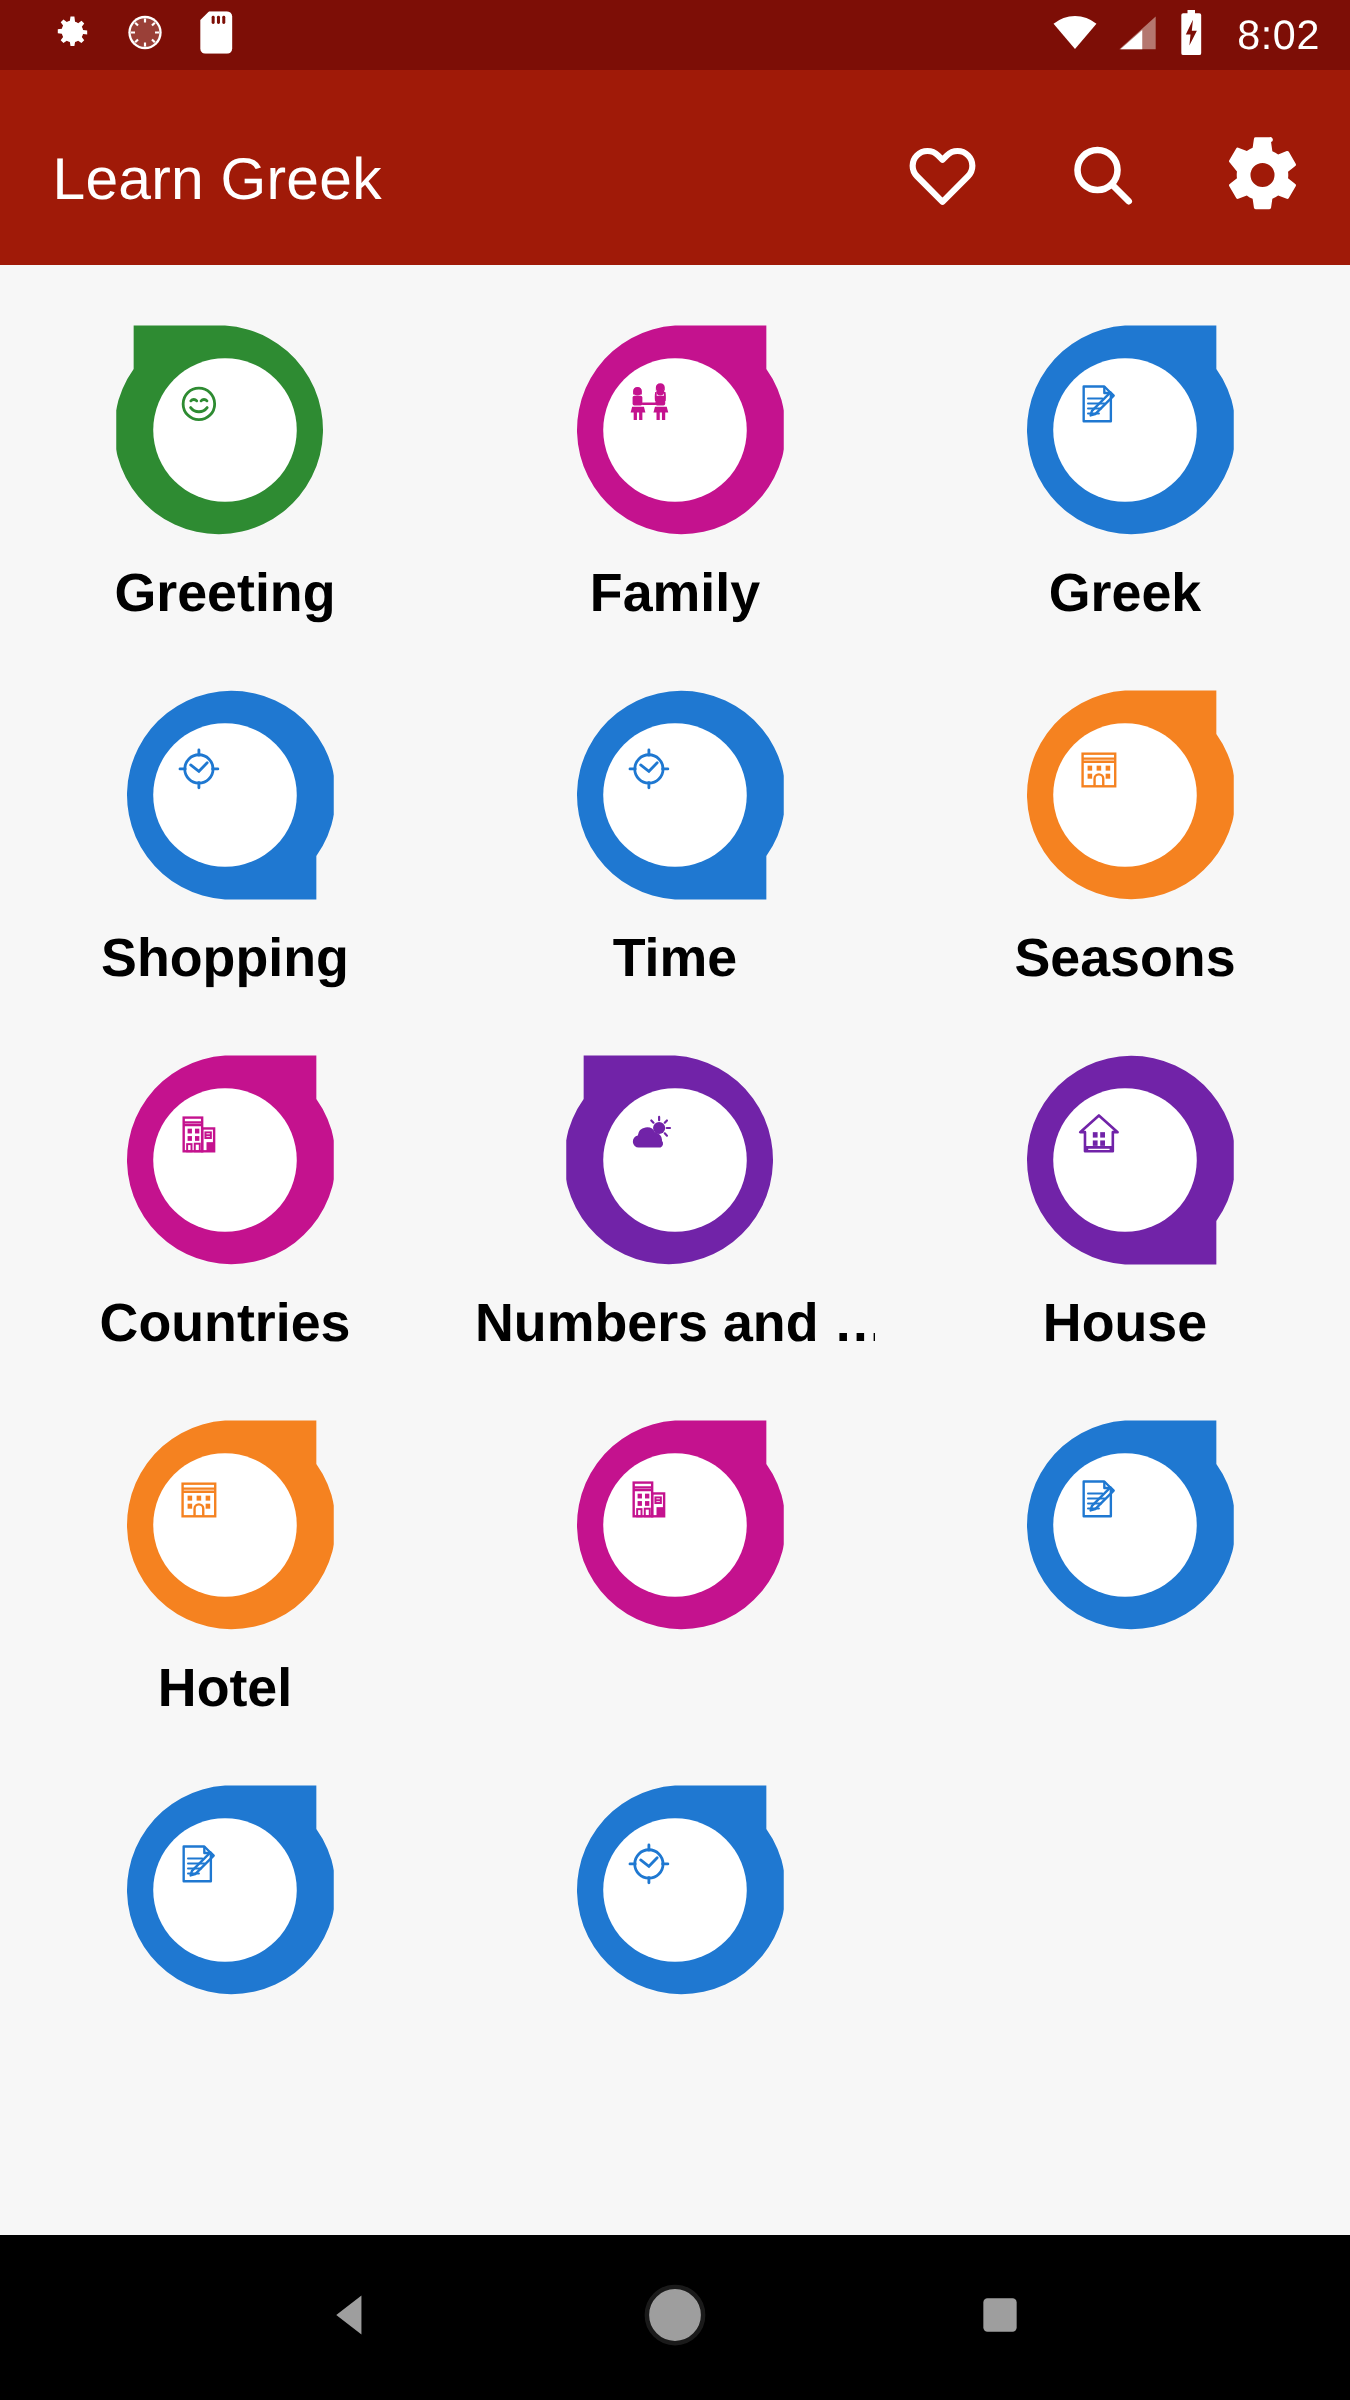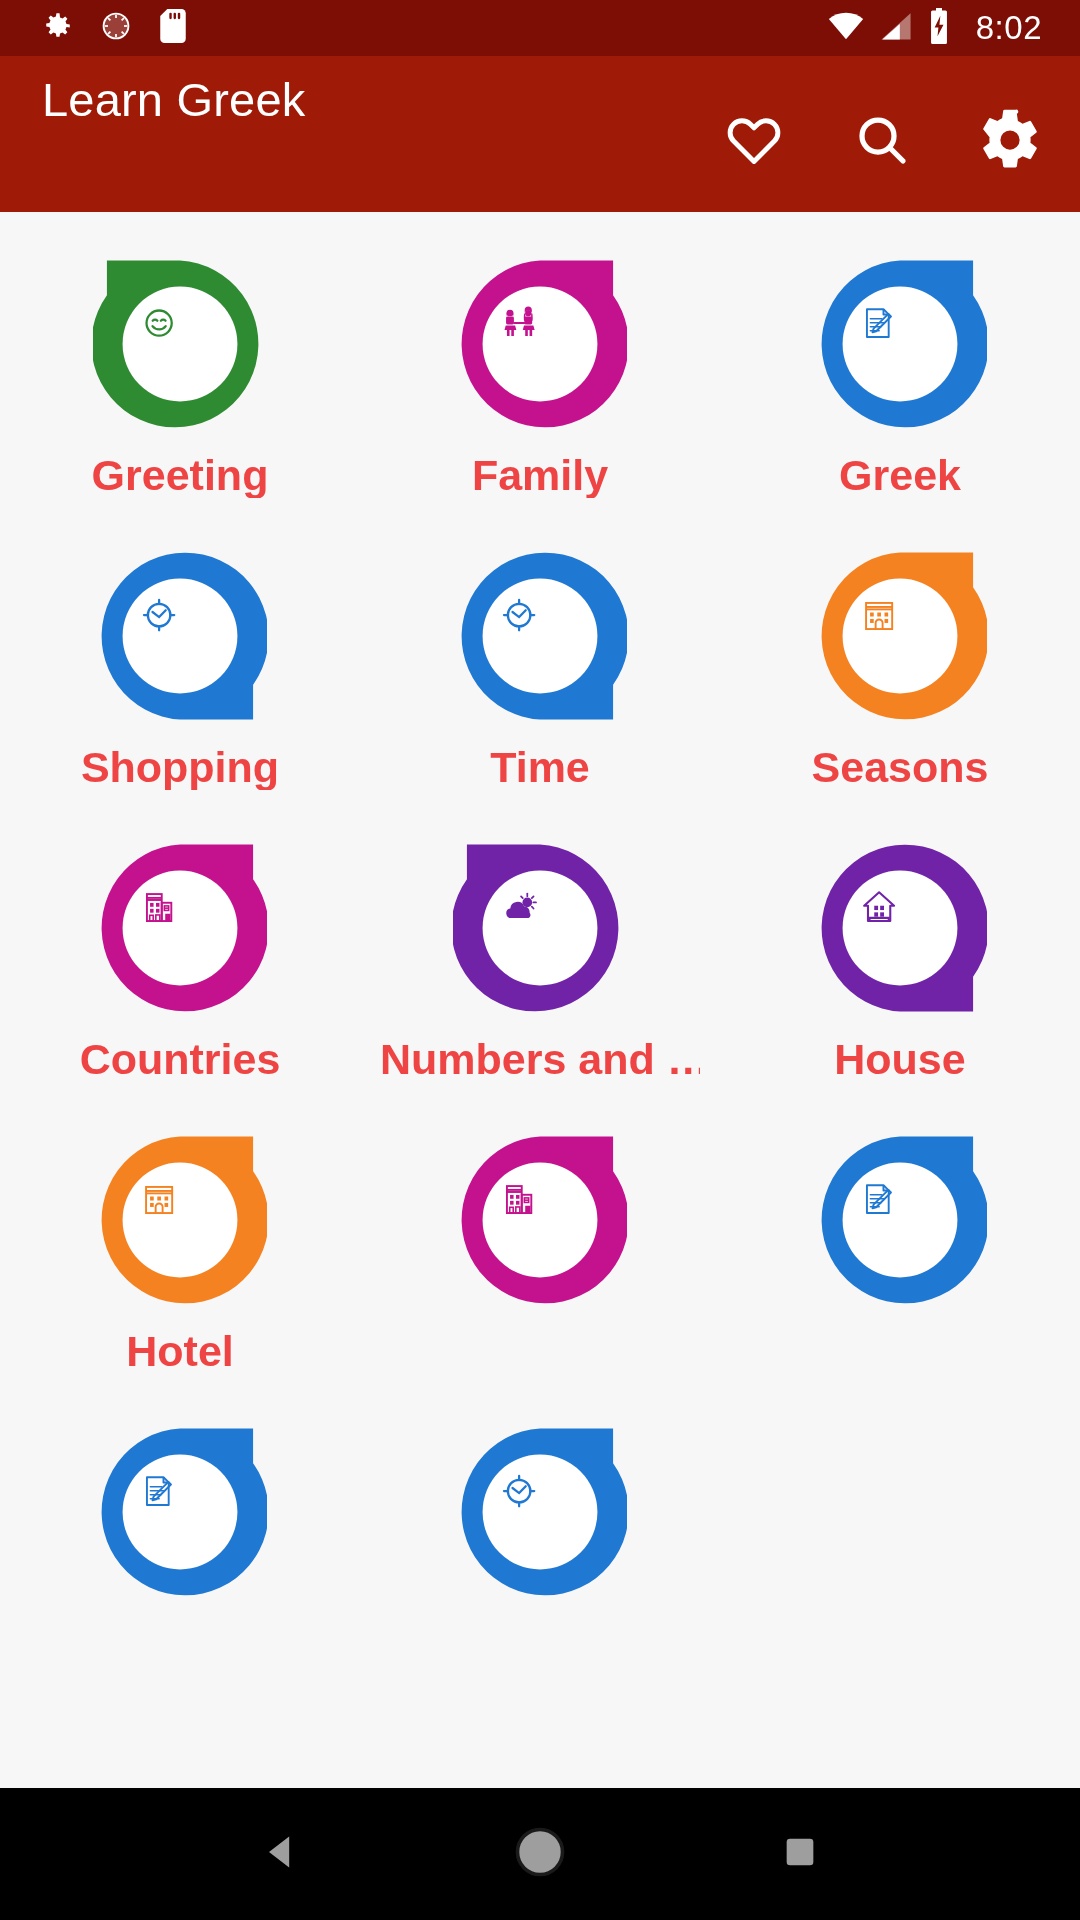--- a/index.html
+++ b/index.html
@@ -21,41 +21,42 @@
     background: #f7f7f7;
   }
 
   
   #status-bar {
     height: 56px;
     flex: 0 0 56px;
     background: #7d0e06;
     display: flex;
     align-items: center;
-    padding: 0 38px 0 40px;
+    padding: 0 24px 0 40px;
     color: #ffffff;
   }
   #status-left  { display: flex; align-items: center; gap: 26px; }
   #status-right { display: flex; align-items: center; gap: 16px; margin-left: auto; }
   .sb-icon { display: block; }
   #status-clock {
     font-size: 33px;
     font-weight: 400;
     letter-spacing: 0.5px;
     color: #ffffff;
     margin-left: 10px;
     font-family: "Liberation Sans", sans-serif;
   }
 
   
   #app-bar {
     height: 156px;
     flex: 0 0 156px;
     background: #a01a08;
     display: flex;
+    align-items: center;
     padding: 16px 34px 0 42px;
   }
   #app-title {
     color: #ffffff;
     font-size: 47px;
     font-weight: 400;
     letter-spacing: 0.2px;
     white-space: nowrap;
   }
   #app-actions {
@@ -93,21 +94,21 @@
     width: 174px;
     height: 174px;
     position: relative;
     flex: 0 0 174px;
   }
   .badge svg { display: block; width: 174px; height: 174px; }
   .cell-label {
     margin-top: 22px;
     font-size: 43px;
     font-weight: bold;
-    color: #ef4444;
+    color: #000000;
     line-height: 1.05;
     max-width: 320px;
     white-space: nowrap;
     overflow: hidden;
   }
 
   
   #nav-bar {
     height: 132px;
     flex: 0 0 132px;

